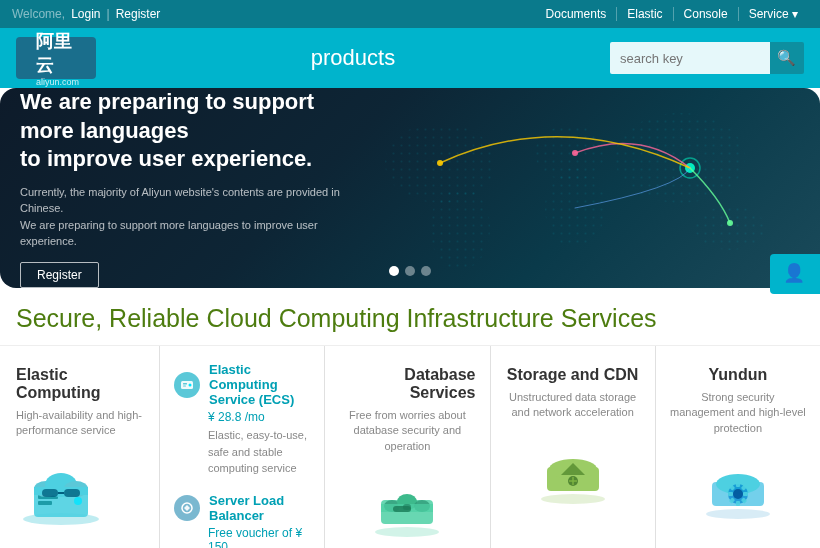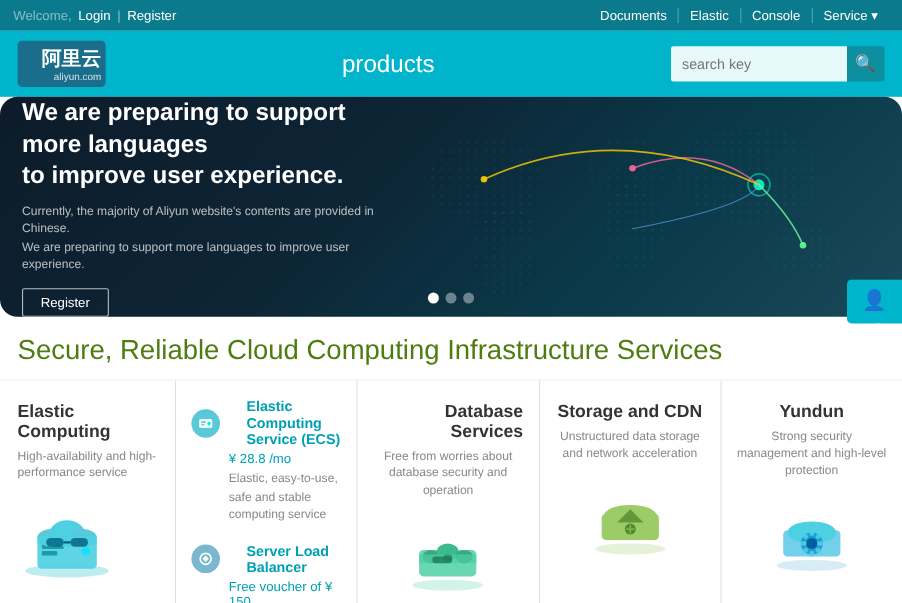--- a/index.html
+++ b/index.html
@@ -33,23 +33,23 @@
       justify-content: space-between;
     }
     .logo-area { display: flex; align-items: center; gap: 8px; }
     .logo-box {
       background: #1a6e8c;
       border-radius: 4px;
       width: 80px;
       height: 42px;
       display: flex;
       flex-direction: column;
-      align-items: flex-end;
+      align-items: flex-start;
       justify-content: center;
-      padding: 2px 4px;
+      padding: 2px 20px;
     }
     .logo-icon { font-size: 18px; color: #fff; font-weight: bold; }
     .logo-text-en { font-size: 9px; color: rgba(255,255,255,0.8); }
     .header-title { color: #fff; font-size: 22px; font-weight: 400; flex: 1; text-align: center; }
     .search-area { display: flex; align-items: center; }
     .search-input {
       background: rgba(255,255,255,0.9);
       border: none;
       outline: none;
       height: 32px;
@@ -156,21 +156,21 @@
     }
     .product-category-title { font-size: 16px; font-weight: bold; color: #333; margin-bottom: 6px; }
     .product-category-desc { font-size: 11px; color: #888; line-height: 1.4; margin-bottom: 12px; }
 
     .product-items {
       flex: 1;
       padding: 16px 14px;
       border-right: 1px solid #e0e0e0;
     }
     .product-item { margin-bottom: 16px; }
-    .product-item-header { display: flex; align-items: center; gap: 24px; margin-bottom: 3px; }
+    .product-item-header { display: flex; align-items: center; gap: 9px; margin-bottom: 3px; }
     .product-item-icon {
       width: 26px; height: 26px;
       background: #5bc8d8;
       border-radius: 50%;
       display: flex; align-items: center; justify-content: center;
       font-size: 12px; color: #fff; flex-shrink: 0;
     }
     .product-item-icon.server { background: #7ab8d0; }
     .product-item-title { font-size: 13px; font-weight: bold; color: #00a0b4; }
     .product-item-price { font-size: 12px; color: #00a0b4; }

